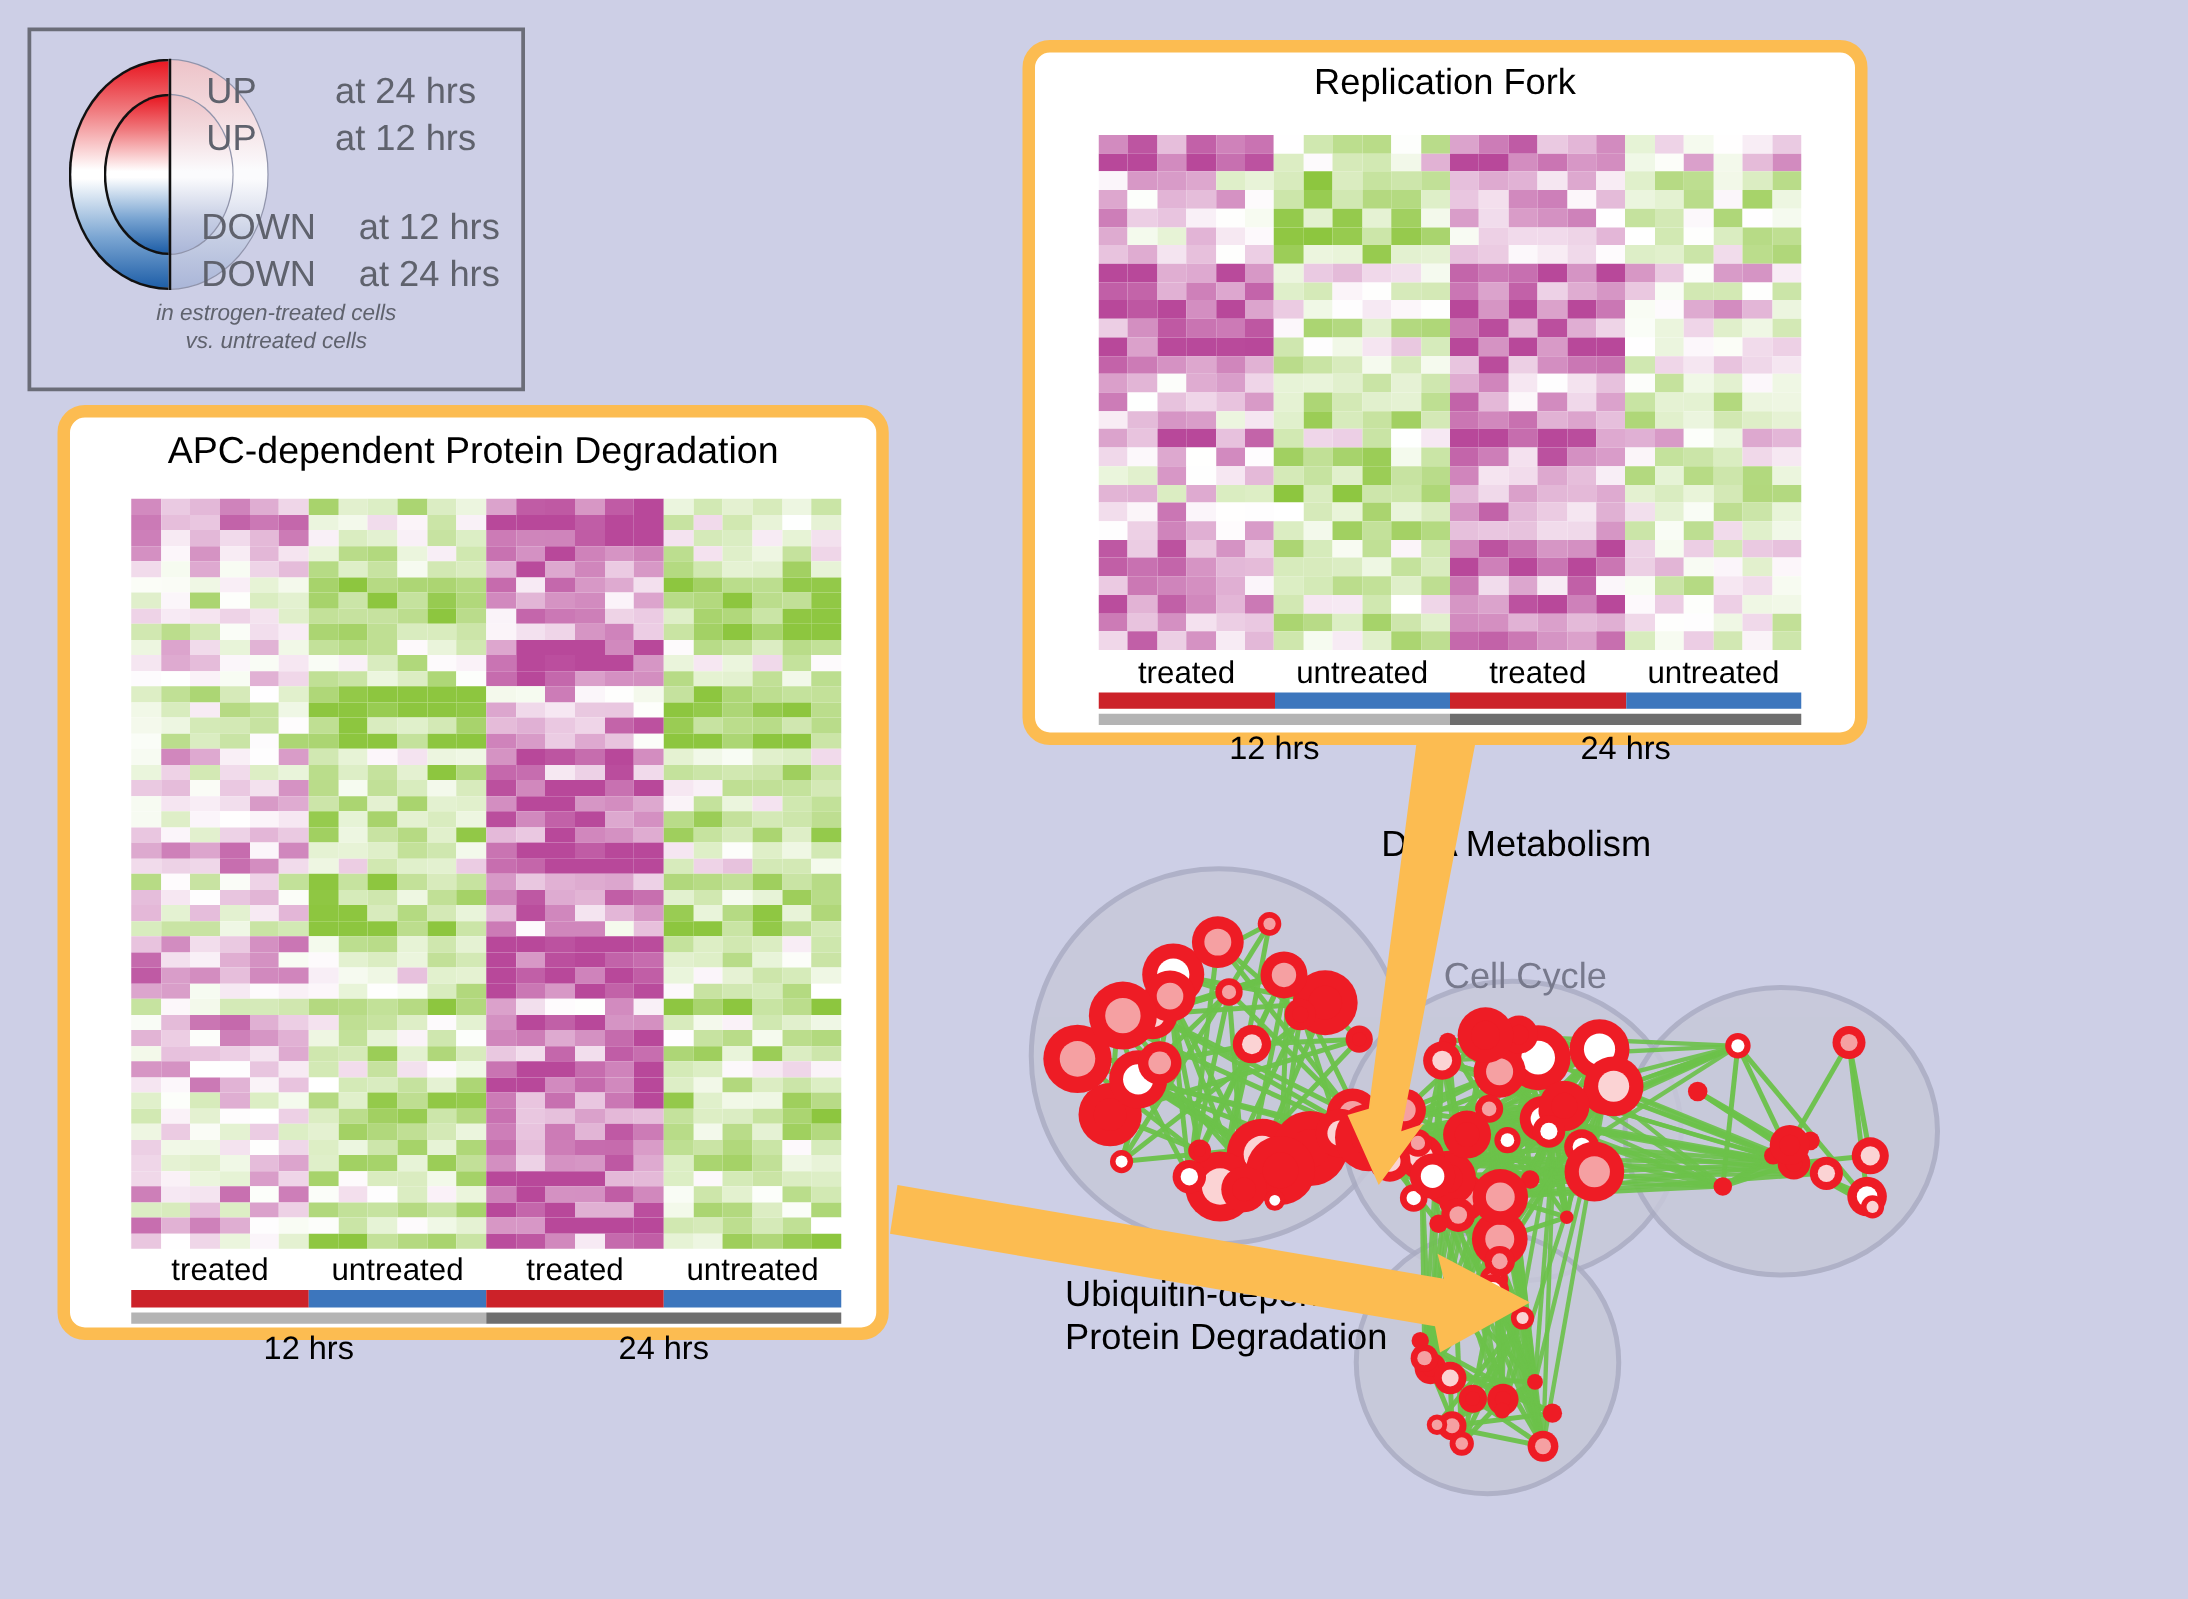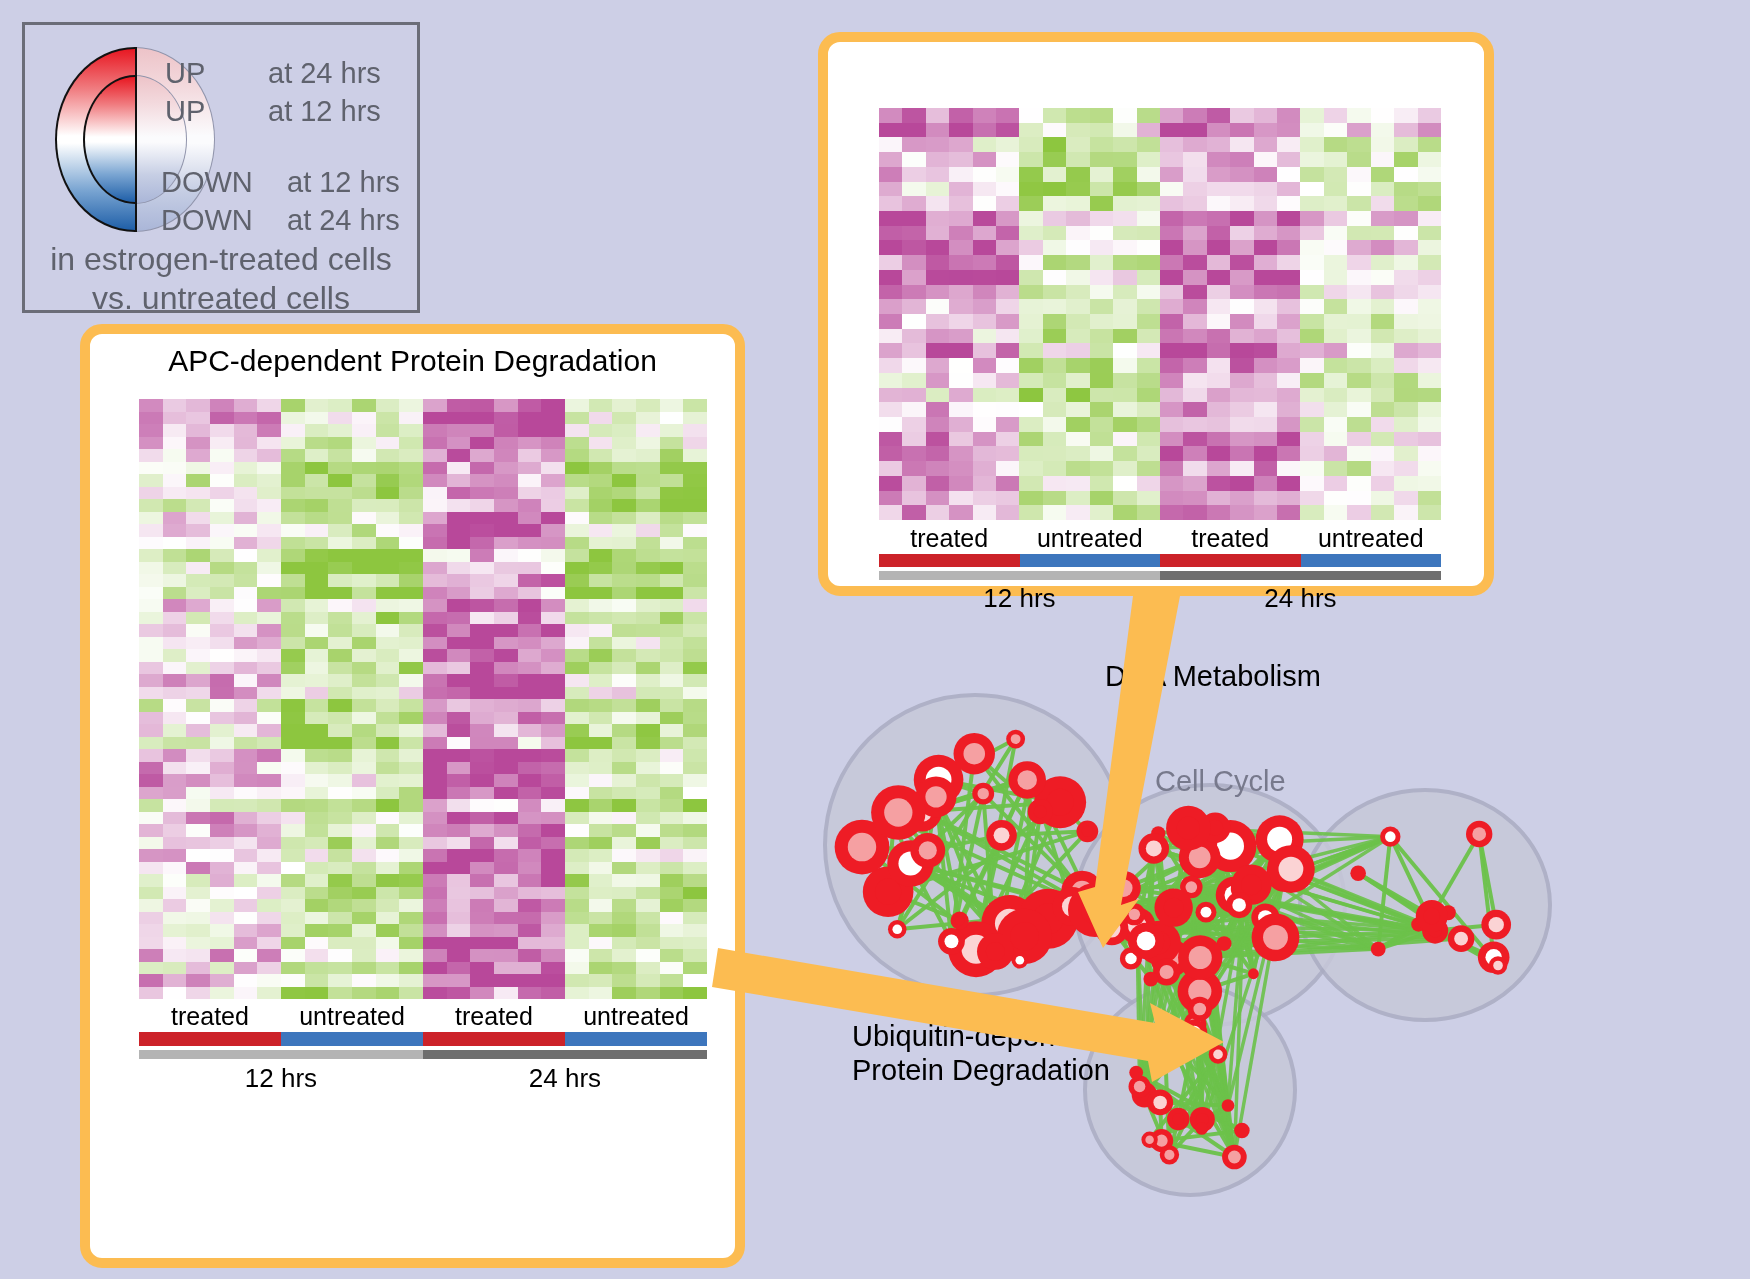--- a/index.html
+++ b/index.html
@@ -36,42 +36,42 @@
   .ring-outer .half-right { border:1px solid #9094ab; border-left:none; box-sizing:border-box; }
   .ring-inner .half-right { border:1px solid #9094ab; border-left:none; box-sizing:border-box; }
   .midline { position:absolute; left:50%; top:0; width:2px; height:100%; background:#111; }
   .ring-outer .midline { background:#111; }
   .ring-inner .midline { background:#111; }
 
   .cl-row { position:absolute; color:#5f626d; font-size:29px; white-space:nowrap; }
   .cl-dir { position:absolute; color:#5f626d; font-size:29px; }
   #cl-caption {
     position:absolute; left:0; right:0; top:215px; text-align:center;
-    color:#5f626d; font-size:32px; line-height:1.22;
+    color:#5f626d; font-size:18px; line-height:1.22;font-style:italic;
   }
 
   
   #ud-legend {
     position:absolute; left:447px; top:46px; width:290px; height:188px;
     background:#ffffff; border:9px solid #fcbc51; border-radius:16px; box-sizing:border-box;
     padding:14px 12px 0 12px;
   }
   #ud-legend .title { font-size:27px; color:#000; text-align:center; line-height:1.2; }
   #ud-legend .items { margin-top:6px; padding-left:62px; }
   #ud-legend .item { display:flex; align-items:center; gap:13px; margin-top:2px; }
   #ud-legend .sw { width:26px; height:26px; border:1px solid #333; box-sizing:border-box; }
   #ud-legend .item span.lbl { font-size:29px; color:#000; }
 
   
   .panel {
     position:absolute; background:#ffffff;
     border:10px solid #fcbc51; border-radius:22px; box-sizing:border-box;
   }
   #panel-replication { left:818px; top:32px; width:676px; height:564px; }
-  #panel-apc { left:80px; top:324px; width:665px; height:944px; }
+  #panel-apc { left:46px; top:324px; width:665px; height:748px; }
   .panel-title { text-align:center; font-size:29px; color:#000; margin-top:8px; font-weight:normal; }
   #panel-apc .panel-title { font-size:30px; margin-top:10px; }
 
   .heatmap { position:absolute; display:grid; }
   .hm-cell { width:100%; height:100%; }
 
   .axis-labels { position:absolute; display:flex; }
   .axis-labels > div { text-align:center; font-size:25px; color:#000; }
 
   .bar-row { position:absolute; display:flex; }
@@ -120,20 +120,21 @@
     <div class="cl-row" style="left:262px; top:179px;">at 24 hrs</div>
 
     <div id="cl-caption">
       <div>in estrogen-treated cells</div>
       <div>vs. untreated cells</div>
     </div>
   </div>
 
 
   <div class="panel" id="panel-replication">
+    <div class="panel-title">Replication Fork</div>
     <div class="heatmap" id="hm-rep" style="left: 51px; top: 66px; width: 562px; height: 412px; grid-template-columns: repeat(24, 1fr); grid-template-rows: repeat(28, 1fr);">
         <div class="hm-cell" style="background: rgb(210, 139, 191);"></div>
         <div class="hm-cell" style="background: rgb(189, 85, 161);"></div>
         <div class="hm-cell" style="background: rgb(230, 190, 219);"></div>
         <div class="hm-cell" style="background: rgb(194, 97, 168);"></div>
         <div class="hm-cell" style="background: rgb(207, 130, 186);"></div>
         <div class="hm-cell" style="background: rgb(201, 115, 178);"></div>
         <div class="hm-cell" style="background: rgb(255, 254, 255);"></div>
         <div class="hm-cell" style="background: rgb(208, 232, 176);"></div>
         <div class="hm-cell" style="background: rgb(188, 222, 142);"></div>

